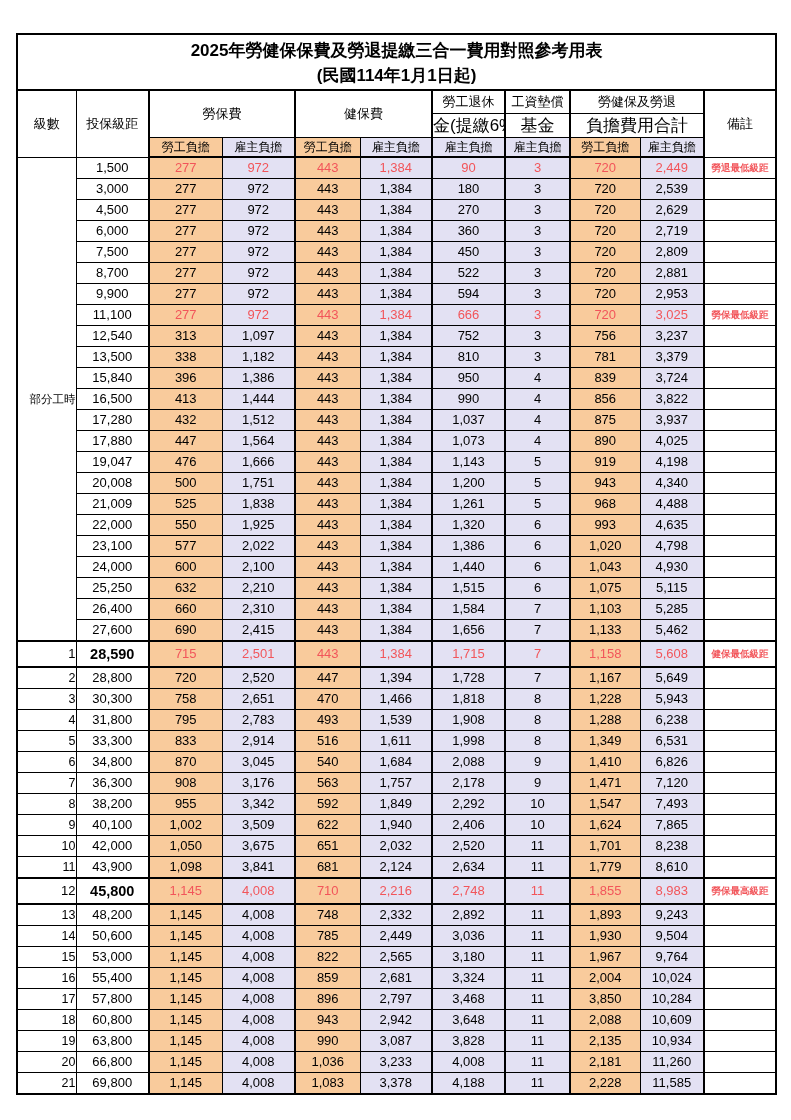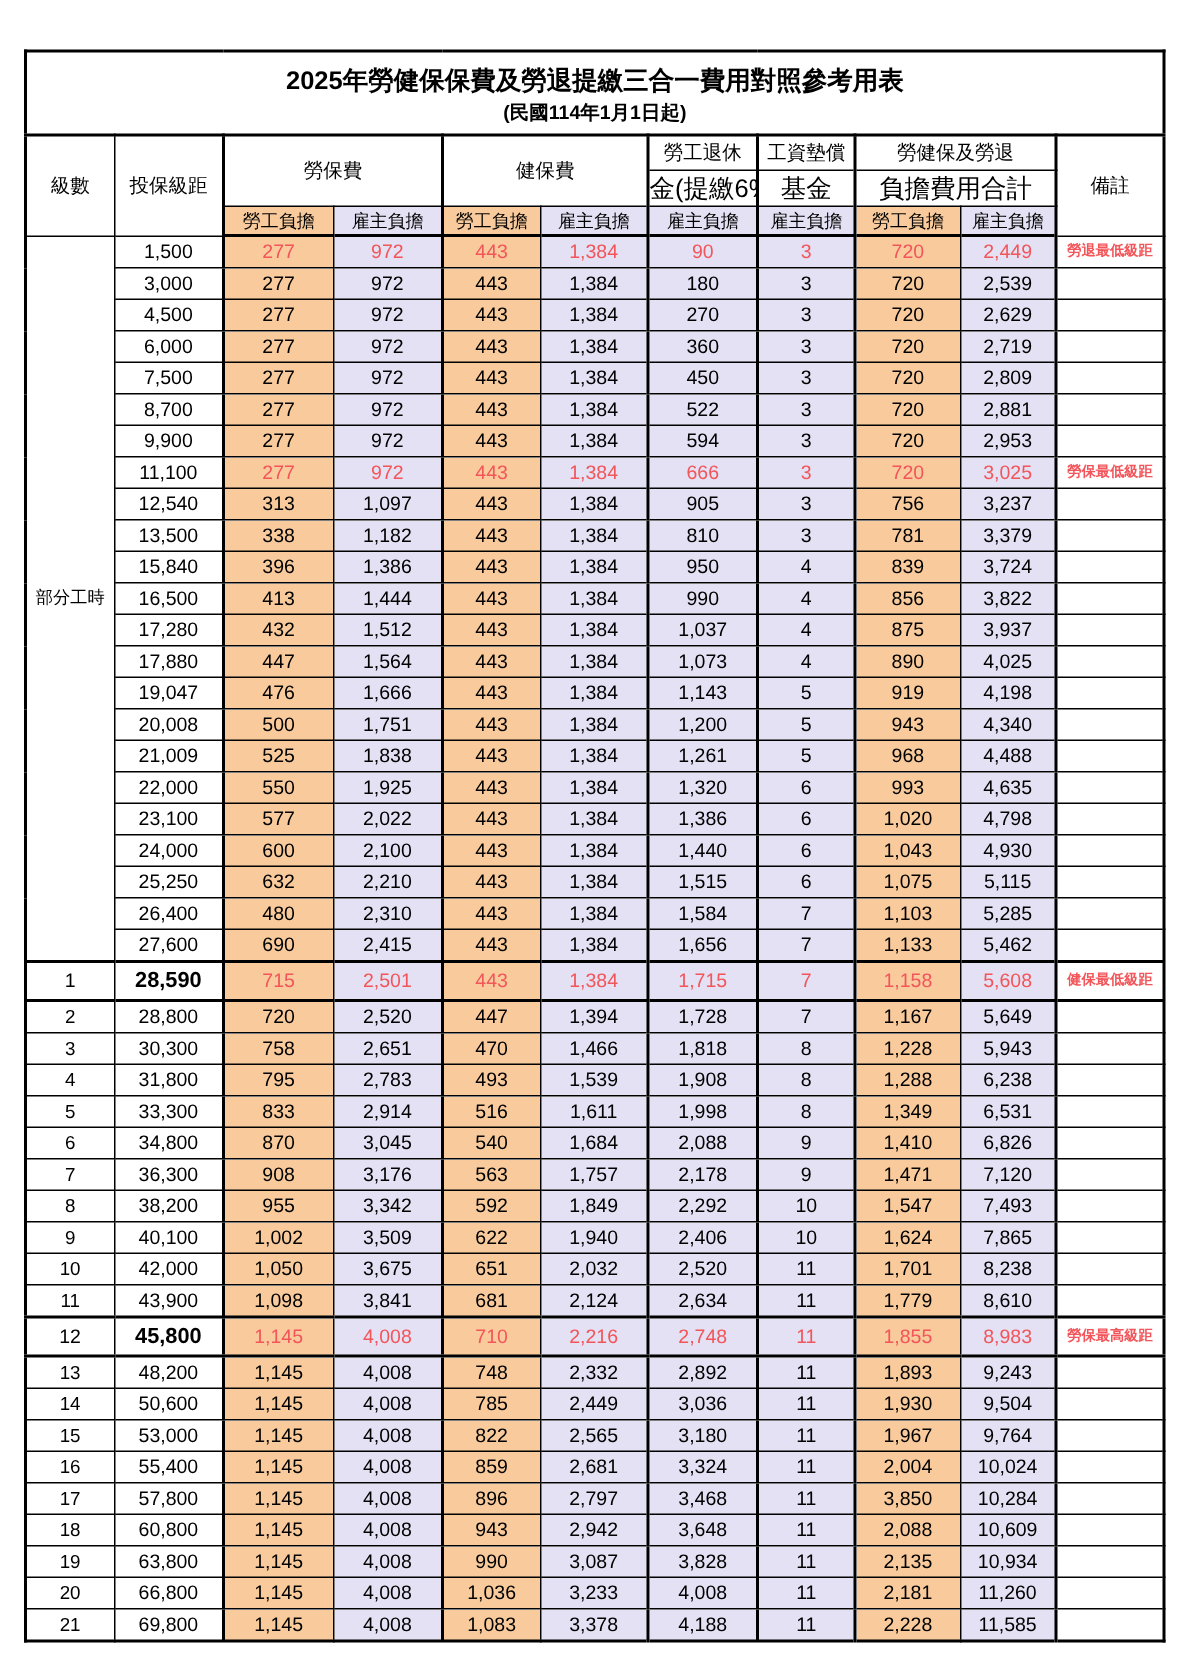--- a/index.html
+++ b/index.html
@@ -9,29 +9,29 @@
     border-collapse:collapse;table-layout:fixed;width:759px;
     font-family:"Liberation Sans","DejaVu Sans",sans-serif;color:#000;
     border:2px solid #000;
   }
   td,th{
     border:1px solid #000;text-align:center;vertical-align:middle;
     padding:0;white-space:nowrap;overflow:hidden;font-weight:normal;
   }
   .title-cell{border-bottom:2px solid #000;height:54px;background:#fff;}
   .title-line1{font-size:17px;font-weight:bold;line-height:1.6;}
-  .title-line2{font-size:13px;font-weight:bold;line-height:1.3;}
+  .title-line2{font-size:17px;font-weight:bold;line-height:1.3;}
   tr.h1 th{height:22px;font-size:13px;}
   tr.h2 th{height:20px;font-size:17px;margin-left:10px;}
   tr.h3 th{height:18px;font-size:12px;border-bottom:2px solid #000;margin-top:44px;}
   .emp{background:var(--emp,#F9CB9C);}
   .er{background:var(--er,#E3E1F3);}
   .gb{border-left:2px solid #000;}
   tbody td{height:20px;font-size:13px;line-height:20px;}
-  td.c-level{font-size:12.5px;}
+  td.c-level{font-size:12.5px;text-align:right;}
   td.part-time{font-size:11.5px;letter-spacing:0;}
   td.c-bracket{font-size:13px;}
   td.c-remark{font-size:9.5px;font-weight:bold;color:var(--red,#F2555A);}
   tr.red-row td.c-val{color:var(--red,#F2555A);}
   tr.special-row td{border-top:2px solid #000;border-bottom:2px solid #000;height:24px;line-height:24px;}
   tr.special-row td.c-bracket{font-weight:bold;font-size:14.5px;border-radius:11px;}
   tr.special-row td.c-level{font-size:13px;}
 </style>
 </head>
 <body>
@@ -181,21 +181,21 @@
           <td class="c-val emp gb">720</td>
           <td class="c-val er">3,025</td>
           <td class="c-remark gb">勞保最低級距</td>
         </tr>
         <tr>
           <td class="c-bracket">12,540</td>
           <td class="c-val emp gb">313</td>
           <td class="c-val er">1,097</td>
           <td class="c-val emp gb">443</td>
           <td class="c-val er">1,384</td>
-          <td class="c-val er gb">905</td>
+          <td class="c-val er gb">752</td>
           <td class="c-val er gb">3</td>
           <td class="c-val emp gb">756</td>
           <td class="c-val er">3,237</td>
           <td class="c-remark gb"></td>
         </tr>
         <tr>
           <td class="c-bracket">13,500</td>
           <td class="c-val emp gb">338</td>
           <td class="c-val er">1,182</td>
           <td class="c-val emp gb">443</td>
@@ -333,21 +333,21 @@
           <td class="c-val emp gb">443</td>
           <td class="c-val er">1,384</td>
           <td class="c-val er gb">1,515</td>
           <td class="c-val er gb">6</td>
           <td class="c-val emp gb">1,075</td>
           <td class="c-val er">5,115</td>
           <td class="c-remark gb"></td>
         </tr>
         <tr>
           <td class="c-bracket">26,400</td>
-          <td class="c-val emp gb">480</td>
+          <td class="c-val emp gb">660</td>
           <td class="c-val er">2,310</td>
           <td class="c-val emp gb">443</td>
           <td class="c-val er">1,384</td>
           <td class="c-val er gb">1,584</td>
           <td class="c-val er gb">7</td>
           <td class="c-val emp gb">1,103</td>
           <td class="c-val er">5,285</td>
           <td class="c-remark gb"></td>
         </tr>
         <tr>

